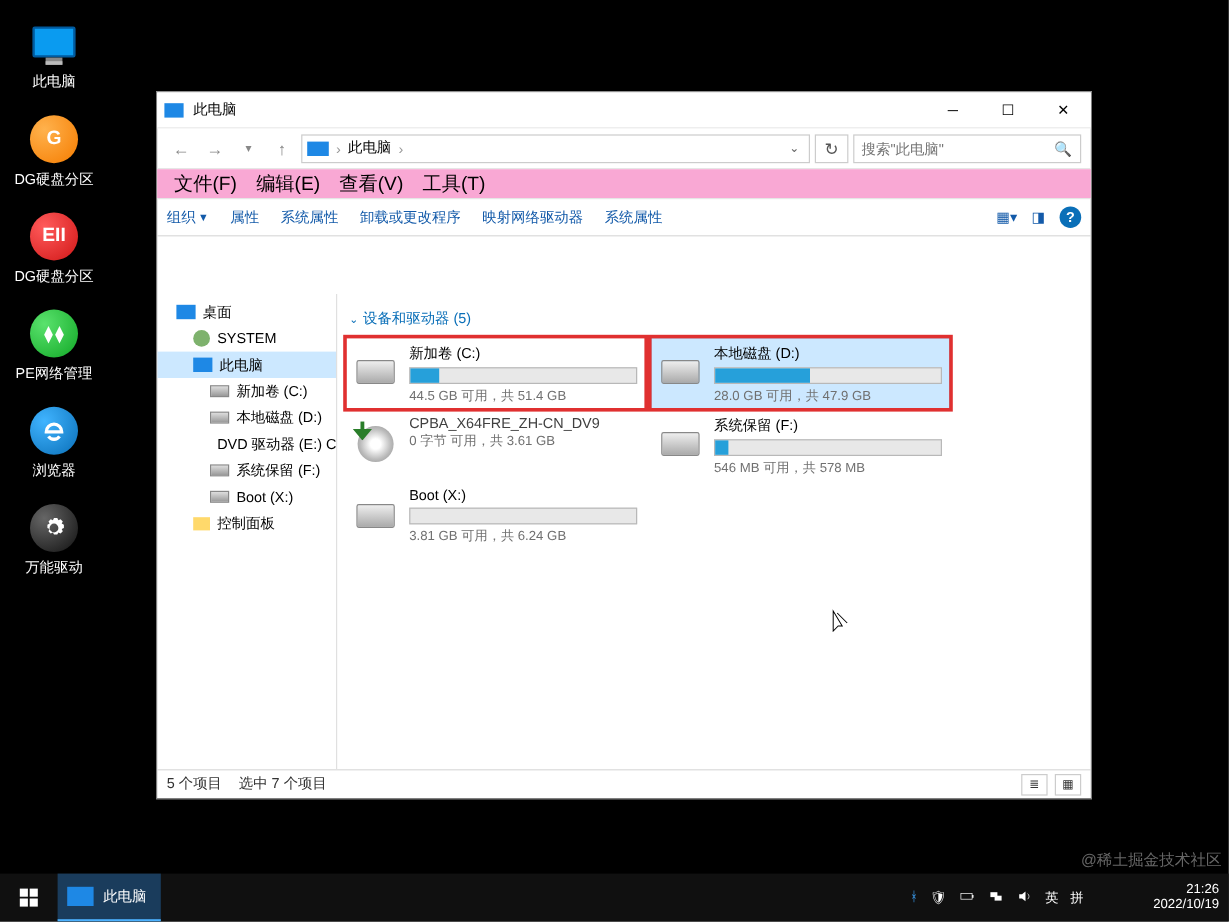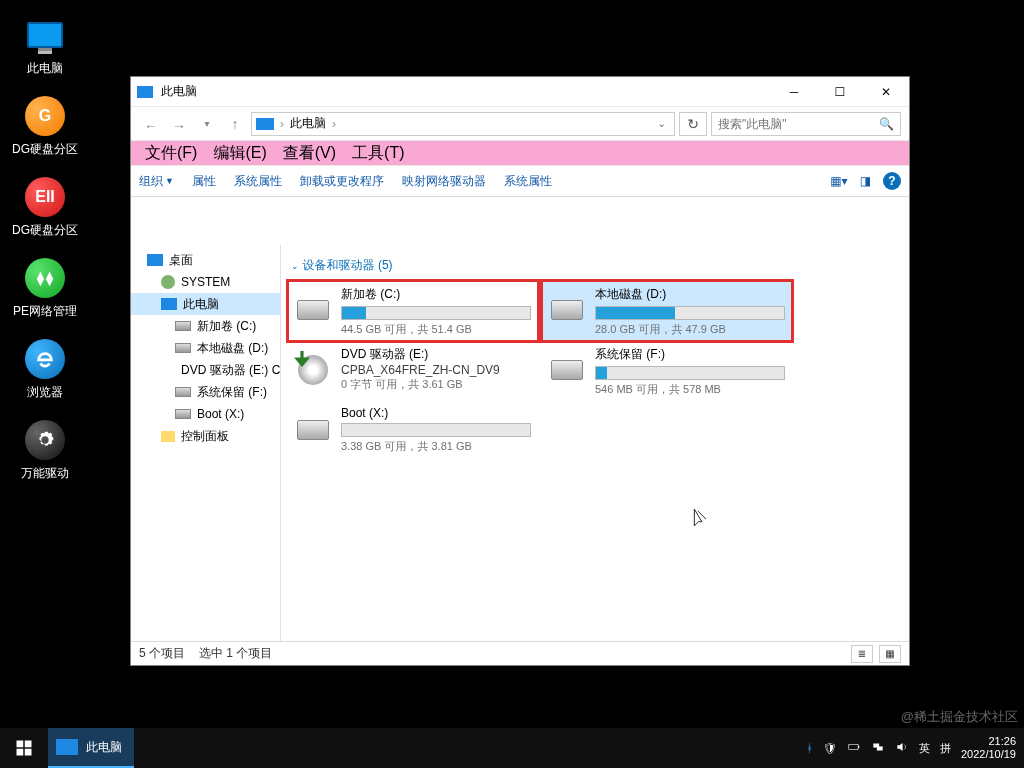--- a/index.html
+++ b/index.html
@@ -86,21 +86,21 @@
 .statusbar .right { margin-left: auto; display: flex; gap: 6px; }
 .sb-btn { width: 22px; height: 18px; border: 1px solid #ccc; display:flex; align-items:center; justify-content:center; font-size:10px;}
 
 
 .taskbar { position: absolute; left: 0; bottom: 0; width: 1024px; height: 40px; background: #101010; display: flex; align-items: center; color: #fff; }
 .start-btn { width: 48px; height: 40px; display: flex; align-items: center; justify-content: center; }
 .start-btn svg { width: 18px; height: 18px; }
 .task-item { height: 40px; padding: 0 12px 0 8px; display: flex; align-items: center; gap: 8px; font-size: 12px; background: #1a3c5c; border-bottom: 2px solid #4db2ff; }
 .task-item .ti-ico { width: 22px; height: 16px; background: #1e88e5; }
 .tray { margin-left: auto; display: flex; align-items: center; height: 40px; padding-right: 8px; gap: 10px; font-size: 11px; }
-.tray .clock { text-align: right; line-height: 1.2; }
+.tray .clock { text-align: right; line-height: 1.2; margin-left: 48px; }
 .tray svg { width: 14px; height: 14px; }
 .wm { position:absolute; right:6px; bottom:42px; color:#aaa; font-size:13px; opacity:0.6;}
 </style>
 </head>
 <body>
 
 <div class="desktop-icons">
   <div class="desktop-icon">
     <div class="di-img">
         <div class="icon-monitor"></div>
@@ -278,21 +278,20 @@
             </div>
             <div class="red-box" style="inset: -3px;"></div>
           </div>
           <div class="drive">
             <div class="dv-ico">
               <div class="dvd-shape">
                 <div class="dvd-arrow"></div>
               </div>
             </div>
             <div class="drive-body">
-              <div class="dv-name">DVD 驱动器 (E:)</div>
               <div class="dv-sub">CPBA_X64FRE_ZH-CN_DV9</div>
               <div class="dv-stat">0 字节 可用，共 3.61 GB</div>
             </div>
           </div>
           <div class="drive">
             <div class="dv-ico">
               <div class="hdd-shape"></div>
             </div>
             <div class="drive-body">
               <div class="dv-name">系统保留 (F:)</div>
@@ -304,36 +303,36 @@
           </div>
           <div class="drive">
             <div class="dv-ico">
               <div class="hdd-shape"></div>
             </div>
             <div class="drive-body">
               <div class="dv-name">Boot (X:)</div>
               <div class="dv-bar">
                 <div class="dv-fill" style="width:0%"></div>
               </div>
-              <div class="dv-stat">3.38 GB 可用，共 3.81 GB</div>
+              <div class="dv-stat">3.81 GB 可用，共 6.24 GB</div>
             </div>
           </div>
         </div>
       <div class="cursor" style="left:410px; top:262px">
         <svg viewBox="0 0 24 30">
             <path d="M4 2v20l5-5h4L4 2z" fill="#fff" stroke="#000"></path>
             <path d="M8 4l10 10" stroke="#000"></path>
           </svg>
       </div>
     </div>
   </div>
 
   <div class="statusbar">
     <span>5 个项目</span>
-    <span>选中 1 个项目</span>
+    <span>选中 7 个项目</span>
     <div class="right">
       <div class="sb-btn">≣</div>
       <div class="sb-btn">▦</div>
     </div>
   </div>
 </div>
 
 <div class="wm">@稀土掘金技术社区</div>
 
 <div class="taskbar">

